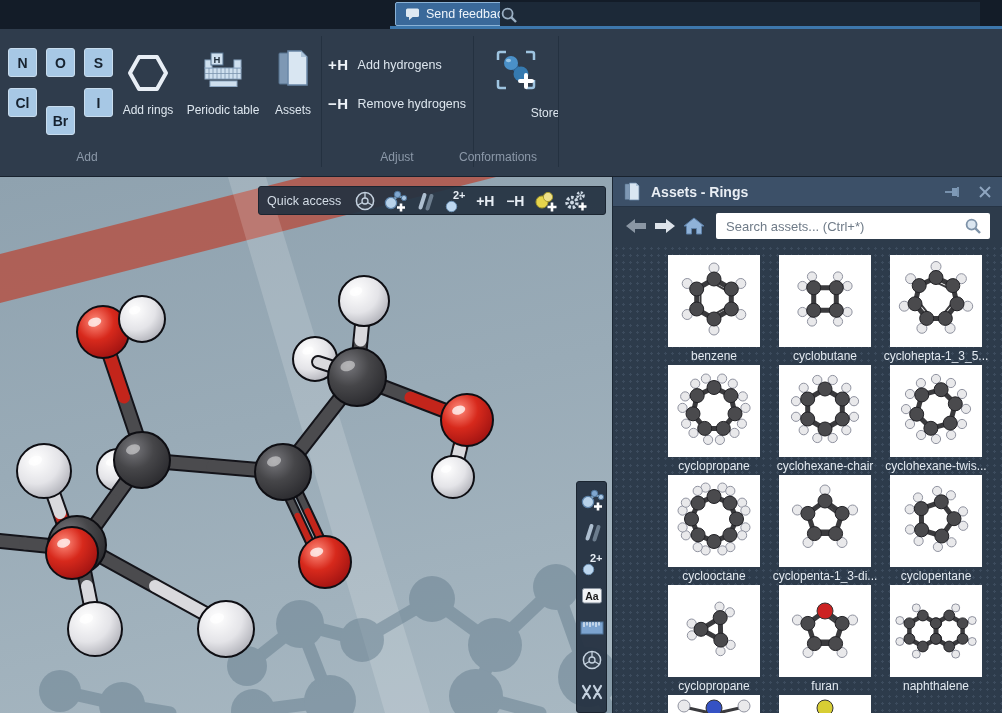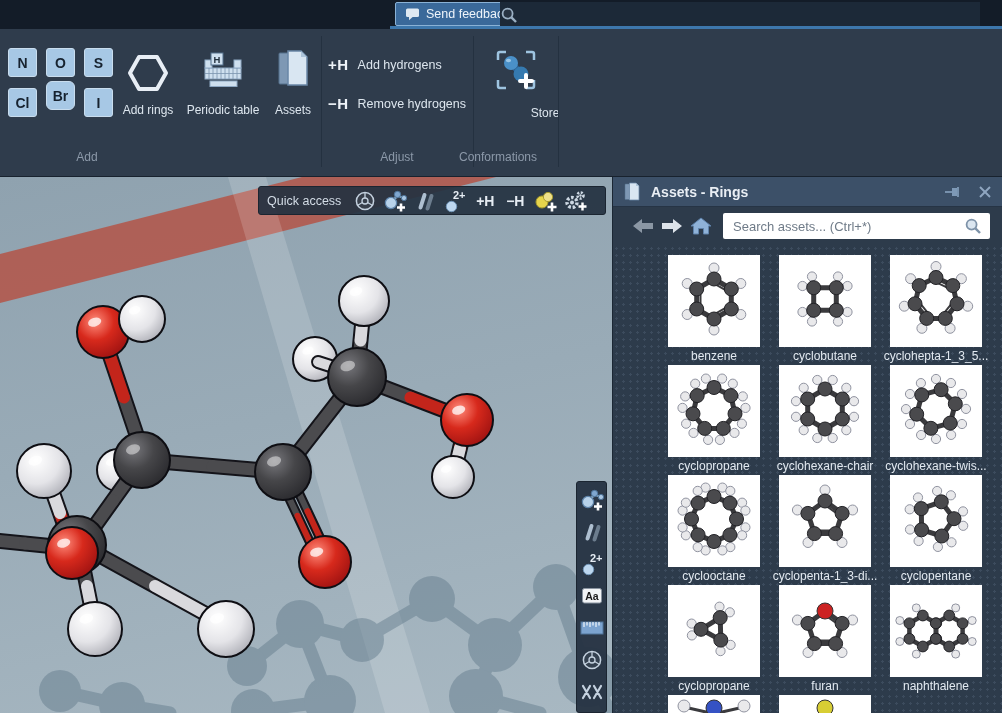--- a/index.html
+++ b/index.html
@@ -40,21 +40,21 @@
   .side-tools{position:absolute;left:576px;top:304px;width:31px;height:232px;background:rgba(37,50,65,.95);
     border:1px solid #1b2531;border-radius:3px;box-sizing:border-box;display:flex;flex-direction:column;align-items:center;padding-top:2px;}
   .sicon{width:29px;height:32px;display:flex;align-items:center;justify-content:center;cursor:pointer;}
 
   
   .panel{position:absolute;top:177px;left:612px;width:390px;height:536px;background:#2d3b4b;border-left:1px solid #1b2734;box-sizing:border-box;}
   .p-title{position:absolute;top:0;left:0;right:0;height:30px;background:#3c5068;border-bottom:1px solid #263445;
     display:flex;align-items:center;padding:0 10px;gap:10px;box-sizing:border-box;}
   .p-title .t{color:#e9eef4;font-weight:bold;font-size:14px;flex:1;}
   .p-title .w{display:flex;align-items:center;cursor:pointer;margin-left:6px;}
-  .p-nav{position:absolute;top:30px;left:0;right:0;height:38px;display:flex;align-items:center;padding:0 12px;box-sizing:border-box;margin-left:7px;}
+  .p-nav{position:absolute;top:30px;left:0;right:0;height:38px;display:flex;align-items:center;padding:0 12px;box-sizing:border-box;}
   .p-nav .w{display:flex;align-items:center;cursor:pointer;margin-right:7px;}
   .p-search{flex:1;height:26px;background:#ffffff;border-radius:2px;display:flex;align-items:center;padding:0 8px;box-sizing:border-box;margin-left:4px;}
   .p-search input{flex:1;border:none;outline:none;font-size:13px;color:#333;font-family:inherit;background:transparent;}
   .p-search input::placeholder{color:#6f7b88;}
   .grid{position:absolute;top:68px;left:0;right:0;bottom:0;overflow:hidden;display:grid;
     grid-template-columns:92px 92px 92px;column-gap:19px;grid-auto-rows:110px;padding:10px 0 0 19px;}
   .cell{display:flex;flex-direction:column;align-items:center;width:92px;margin-left:36px;}
   .tile{width:92px;height:92px;background:#ffffff;cursor:pointer;}
   .alabel{margin-top:2px;font-size:12px;color:#e2e9f0;white-space:nowrap;height:14px;}
 </style>
@@ -83,21 +83,21 @@
     </div>
     <div class="accent"></div>
   </div>
 
   <div class="ribbon dots">
     <div id="elementGrid">
         <button class="el-btn" style="left: 8px; top: 19px;">N</button>
         <button class="el-btn" style="left: 46px; top: 19px;">O</button>
         <button class="el-btn" style="left: 84px; top: 19px;">S</button>
         <button class="el-btn" style="left: 8px; top: 59px;">Cl</button>
-        <button class="el-btn" style="left: 46px; top: 52px; border-radius: 6px;">Br</button>
+        <button class="el-btn" style="left: 46px; top: 77px;">Br</button>
         <button class="el-btn" style="left: 84px; top: 59px;">I</button>
       </div>
 
     <span class="ric" style="left:126px;top:24px;">
       <span style="display:flex;">
         <svg width="44" height="40" viewBox="0 0 44 40">
             <polygon points="13,4 31,4 40,20 31,36 13,36 4,20" fill="none" stroke="#e8eef5" stroke-width="4" stroke-linejoin="round"></polygon>
           </svg>
       </span>
     </span>

